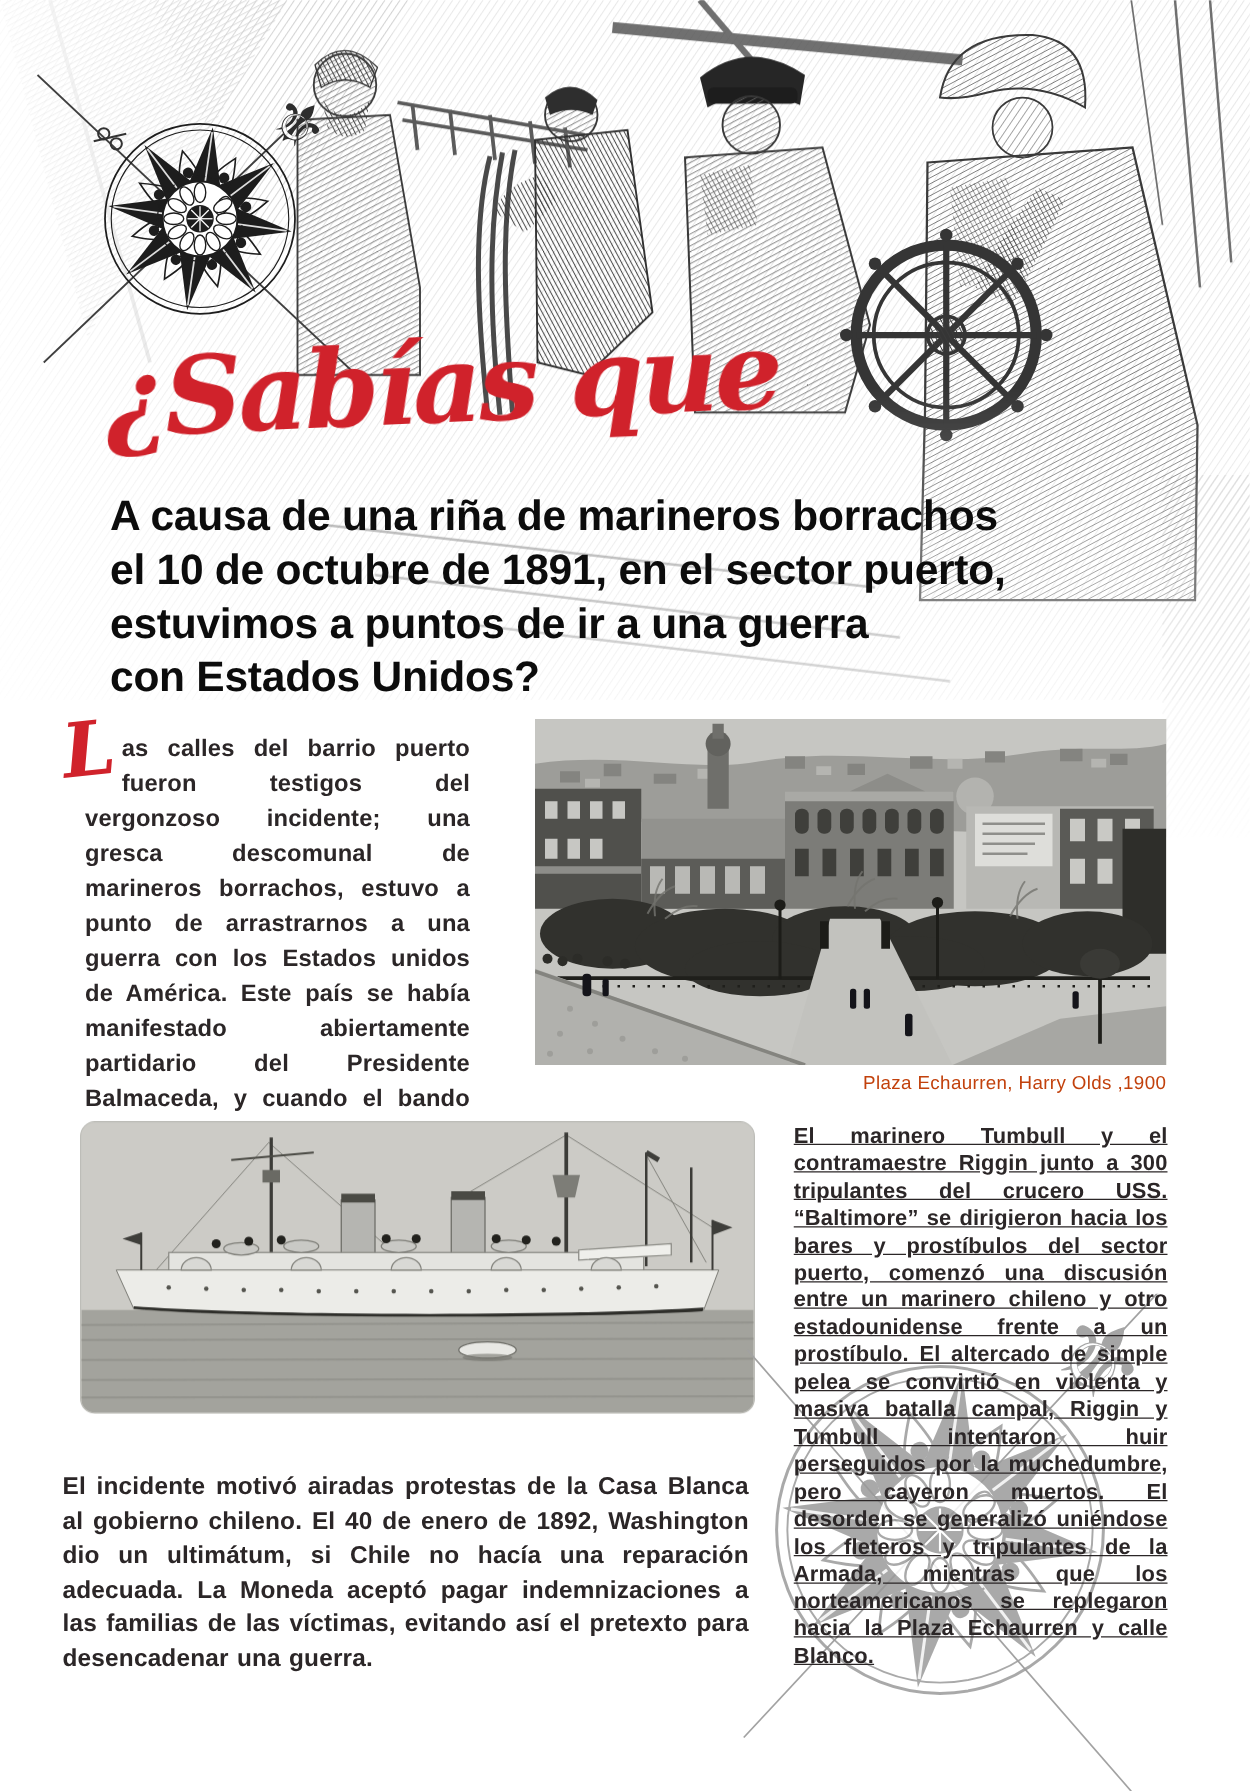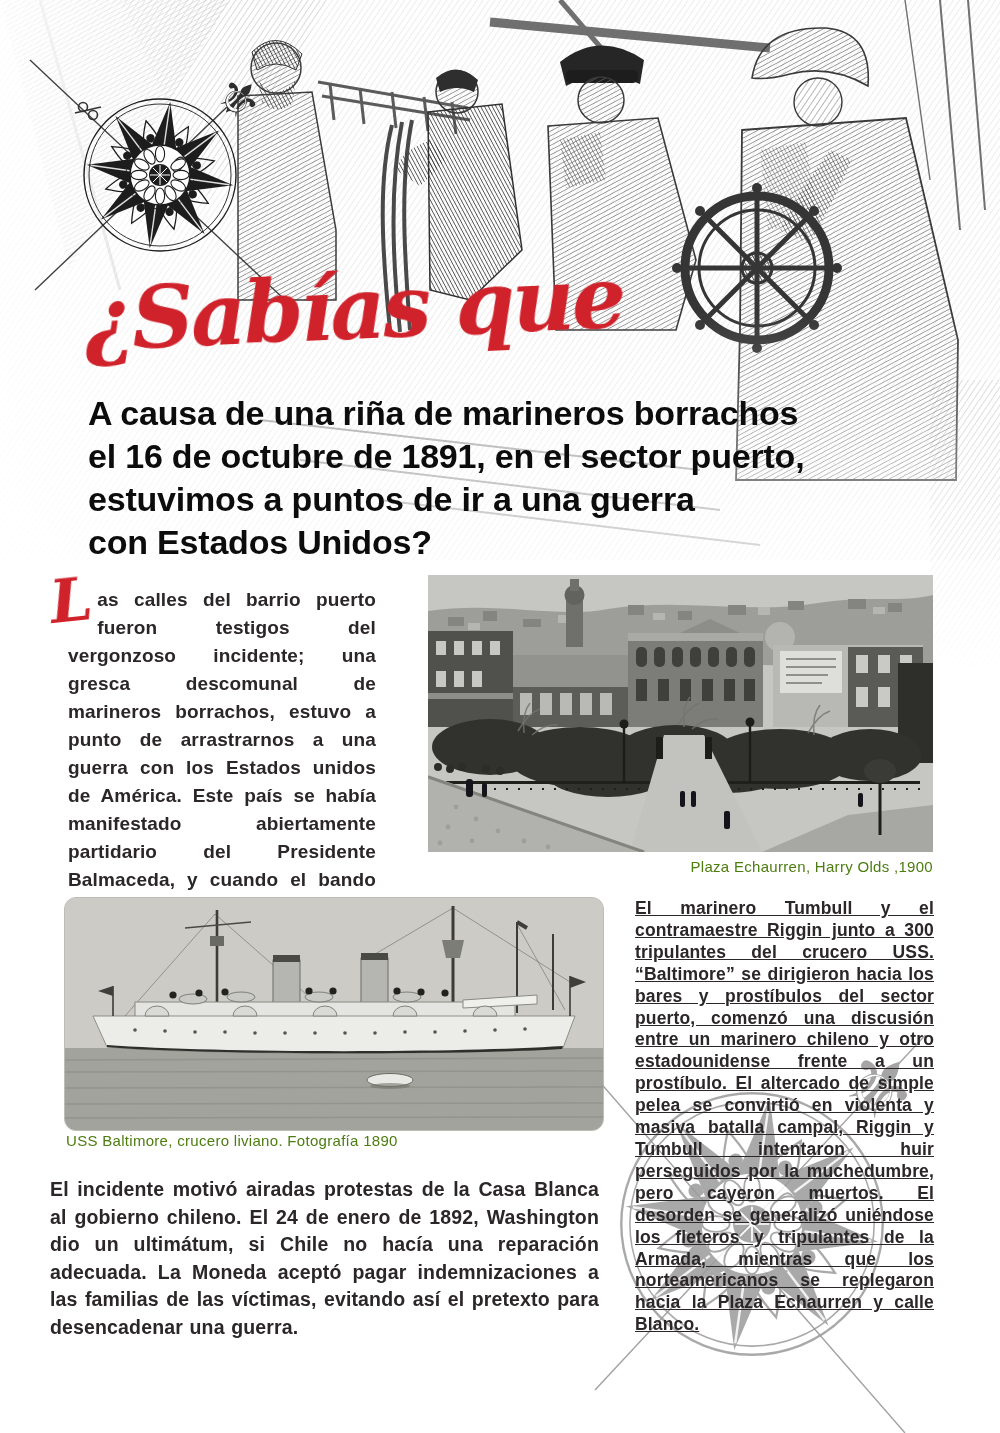--- a/index.html
+++ b/index.html
@@ -41,21 +41,21 @@
   .right-col{left:635px;top:898px;width:299px;font-size:17.5px;line-height:21.9px;text-decoration:underline;}
   .closing{left:50px;top:1176px;width:549px;font-size:19.5px;line-height:27.6px;}
   
   .photo-plaza{left:428px;top:575px;width:505px;height:277px;background:#c6c6c2;}
   .photo-plaza svg{display:block;}
   .photo-ship{
     left:64px;top:897px;width:538px;height:232px;border-radius:12px;overflow:hidden;
     border:1px solid #bdbdb8;background:#cccbc6;
   }
   .caption{
-    color:#4d7c0f;font-size:15px;letter-spacing:0.3px;font-weight:400;
+    color:#c2410c;font-size:15px;letter-spacing:0.3px;font-weight:400;
   }
   .caption-plaza{left:428px;top:858px;width:505px;text-align:right;}
   .caption-ship{left:66px;top:1132px;width:500px;text-align:left;}
   
   .watermark{left:570px;top:1035px;width:430px;height:398px;overflow:hidden;}
 </style>
 </head>
 <body>
 
 <div class="page">
@@ -293,21 +293,21 @@
     </g>
     <g color="#1d1d1d" transform="translate(145,130)">
       <use href="#compassRose"></use>
     </g>
     <text x="218" y="70" font-size="52" fill="#2e2e2e" transform="rotate(42 218 60)" text-anchor="middle">⚜</text>
   </svg>
 
   <div class="abs script-title">¿Sabías que</div>
 
   <div class="abs headline">A causa de una riña de marineros borrachos
-el 16 de octubre de 1891, en el sector puerto,
+el 10 de octubre de 1891, en el sector puerto,
 estuvimos a puntos de ir a una guerra
 con Estados Unidos?</div>
 
   <div class="abs para intro">
     <span class="dropcap">L</span><span>as calles del barrio puerto fueron testigos del vergonzoso incidente; una gresca descomunal de marineros borrachos, estuvo a punto de arrastrarnos a una guerra con los Estados unidos de América. Este país se había manifestado abiertamente partidario del Presidente Balmaceda, y cuando el bando congresista triunfó su relación con Chile se enfrío.</span>
   </div>
 
   <div class="abs photo-plaza">
     <svg viewBox="0 0 505 277" width="505" height="277" preserveAspectRatio="none">
       <rect width="505" height="277" fill="#c6c6c2"></rect>
@@ -549,25 +549,24 @@
       <line x1="48" y1="88" x2="48" y2="118" stroke="#3c3c38" stroke-width="1.6"></line>
       <path d="M48,88 L33,93 L48,98 Z" fill="#3e3e3a"></path>
       <line x1="505" y1="78" x2="505" y2="118" stroke="#3c3c38" stroke-width="1.6"></line>
       <path d="M505,78 L521,84 L505,90 Z" fill="#3e3e3a"></path>
       <line x1="452" y1="24" x2="462" y2="30" stroke="#3e3e3a" stroke-width="4"></line>
 
       <ellipse cx="325" cy="182" rx="23" ry="6.5" fill="#e8e8e4" stroke="#6a6a64"></ellipse>
       <ellipse cx="325" cy="188" rx="20" ry="3" fill="#74746e" opacity="0.6"></ellipse>
     </svg>
   </div>
-  <div class="abs caption caption-ship">USS Baltimore, crucero liviano.  Fotografía 1890</div>
 
   <div class="abs para right-col" style="z-index:3;">El marinero Tumbull y el contramaestre Riggin junto a 300 tripulantes del crucero USS. “Baltimore” se dirigieron hacia los bares y prostíbulos del sector puerto, comenzó una discusión entre un marinero chileno y otro estadounidense frente a un prostíbulo. El altercado de simple pelea se convirtió en violenta y masiva batalla campal, Riggin y Tumbull intentaron huir perseguidos por la muchedumbre, pero cayeron muertos. El desorden se generalizó uniéndose los fleteros y tripulantes de la Armada, mientras que los norteamericanos se replegaron hacia la Plaza Echaurren y calle Blanco.</div>
 
-  <div class="abs para closing">El incidente motivó airadas protestas de la Casa Blanca al gobierno chileno. El 24 de enero de 1892, Washington dio un ultimátum, si Chile no hacía una reparación adecuada. La Moneda aceptó pagar indemnizaciones a las familias de las víctimas, evitando así el pretexto para desencadenar una guerra.</div>
+  <div class="abs para closing">El incidente motivó airadas protestas de la Casa Blanca al gobierno chileno. El 40 de enero de 1892, Washington dio un ultimátum, si Chile no hacía una reparación adecuada. La Moneda aceptó pagar indemnizaciones a las familias de las víctimas, evitando así el pretexto para desencadenar una guerra.</div>
 
   <svg class="abs watermark" viewBox="0 0 430 398" width="430" height="398" style="z-index:1;">
     <g stroke="#a2a2a2" stroke-width="1.4">
       <line x1="28" y1="45" x2="335" y2="398"></line>
       <line x1="430" y1="-80" x2="25" y2="355"></line>
     </g>
     <g color="#9b9b9b" opacity="0.85" transform="translate(182,189) scale(1.72)">
       <use href="#compassRose"></use>
     </g>
     <text x="300" y="80" font-size="88" fill="#a5a5a5" transform="rotate(40 300 62)" text-anchor="middle">⚜</text>

